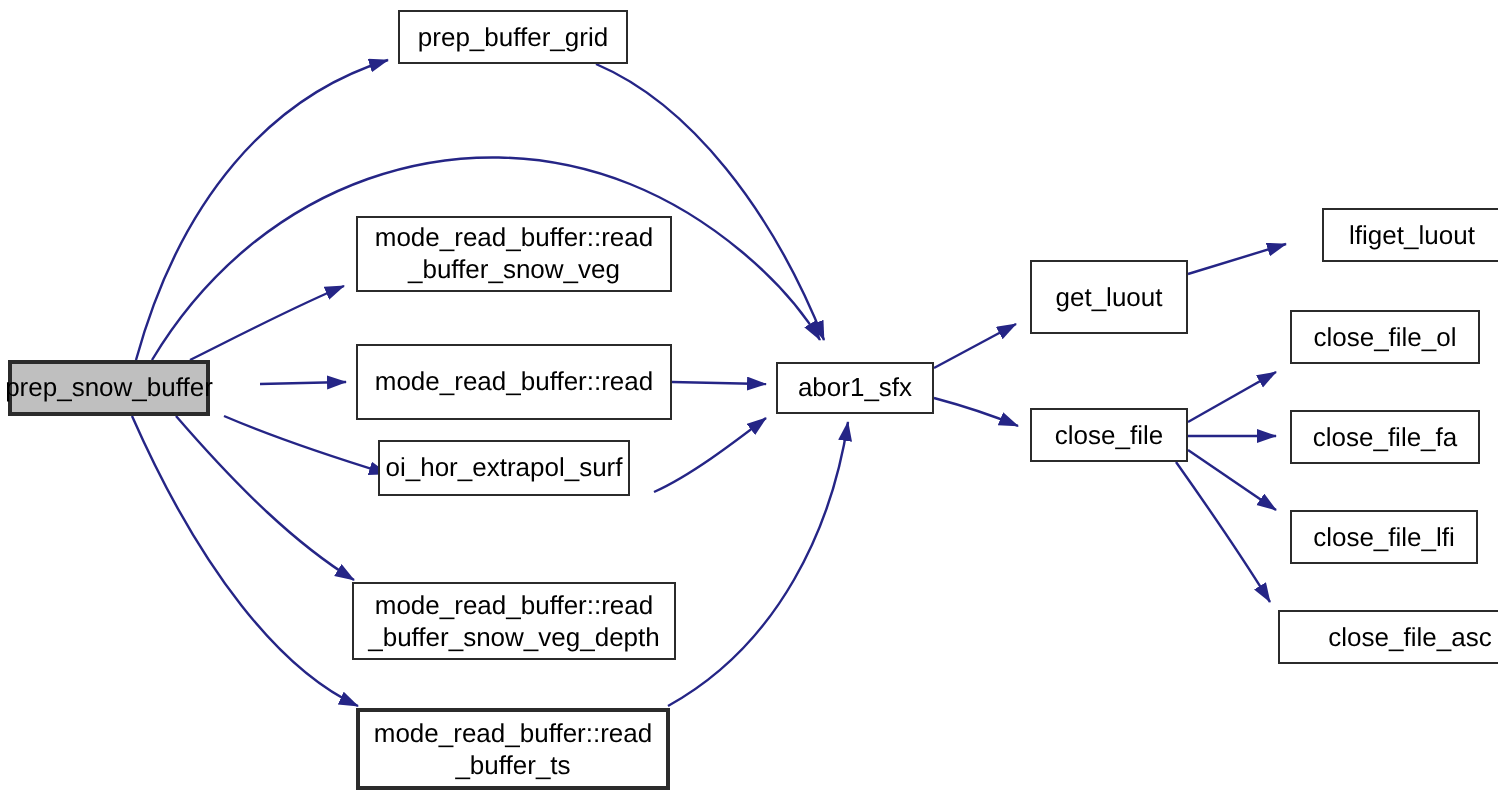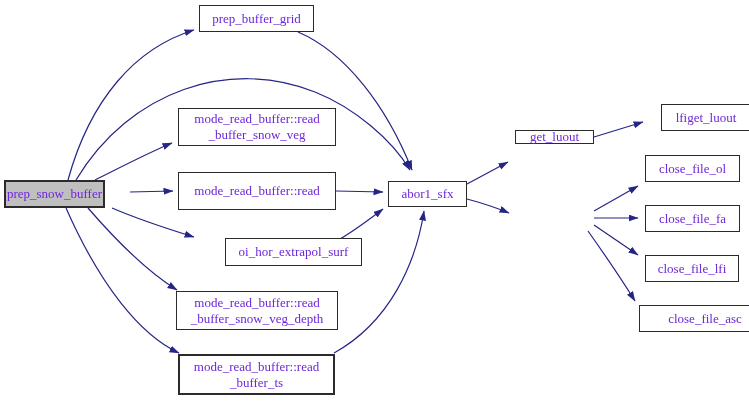--- a/index.html
+++ b/index.html
@@ -21,24 +21,23 @@
     box-sizing: border-box;
     background: #ffffff;
     border: 1px solid #2b2b2b;
     display: flex;
     flex-direction: column;
     align-items: center;
     justify-content: center;
     text-align: center;
     font-size: 13px;
     line-height: 1.2;
-    color: #6d28d9;
+    color: #000000;
     white-space: nowrap;
     cursor: pointer;
-    font-family: Liberation Serif, serif;
   }
   .node.current {
     background: #bfbfbf;
     border: 2px solid #2b2b2b;
     cursor: default;
   }
   .node.thick {
     border-width: 2px;
   }
 </style>
@@ -85,42 +84,45 @@
 
   <div class="node" style="left:178px; top:108px; width:158px; height:38px;">
     <span>mode_read_buffer::read</span>
     <span>_buffer_snow_veg</span>
   </div>
 
   <div class="node" style="left:178px; top:172px; width:158px; height:38px;">
     <span>mode_read_buffer::read</span>
   </div>
 
-  <div class="node" style="left:189px; top:238px; width:137px; height:28px;margin-left:36px;">
+  <div class="node" style="left:189px; top:220px; width:126px; height:28px;">
     <span>oi_hor_extrapol_surf</span>
   </div>
 
   <div class="node" style="left:176px; top:291px; width:162px; height:39px;">
     <span>mode_read_buffer::read</span>
     <span>_buffer_snow_veg_depth</span>
   </div>
 
   <div class="node thick" style="left:178px; top:354px; width:157px; height:41px;">
     <span>mode_read_buffer::read</span>
     <span>_buffer_ts</span>
   </div>
 
   <div class="node" style="left:388px; top:181px; width:79px; height:26px;">
     <span>abor1_sfx</span>
   </div>
 
-  <div class="node" style="left:515px; top:130px; width:79px; height:14px;">
+  <div class="node" style="left:515px; top:130px; width:79px; height:37px;">
     <span>get_luout</span>
   </div>
 
+  <div class="node" style="left:515px; top:204px; width:79px; height:27px;">
+    <span>close_file</span>
+  </div>
 
   <div class="node" style="left:649px; top:104px; width:90px; height:27px;margin-left:12px;">
     <span>lfiget_luout</span>
   </div>
 
   <div class="node" style="left:645px; top:155px; width:95px; height:27px;align-items:center;">
     <span>close_file_ol</span>
   </div>
 
   <div class="node" style="left:645px; top:205px; width:95px; height:27px;">

